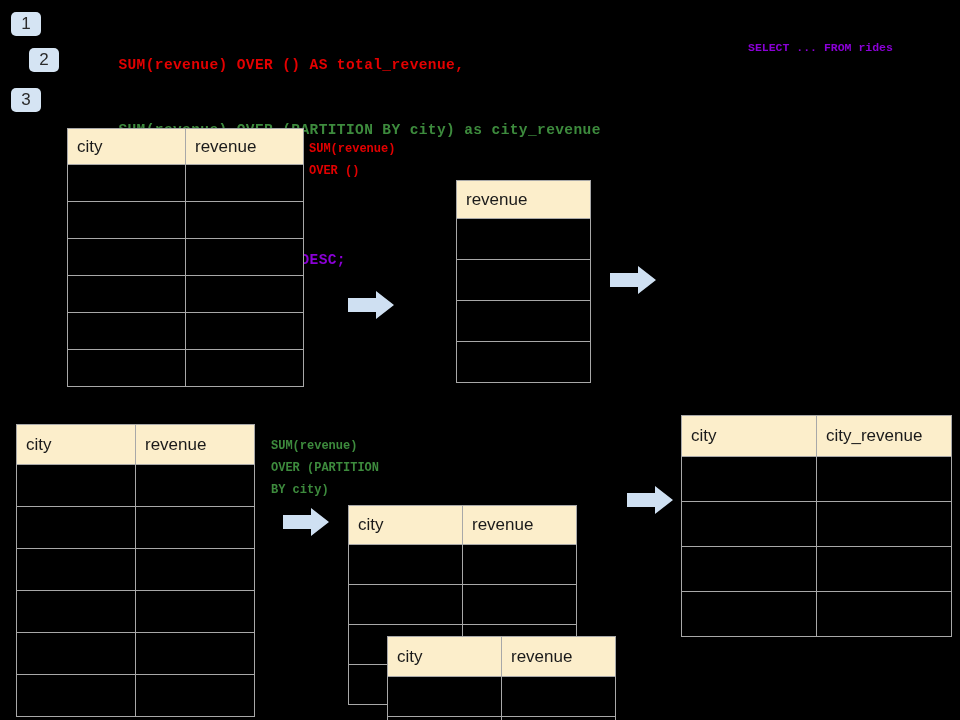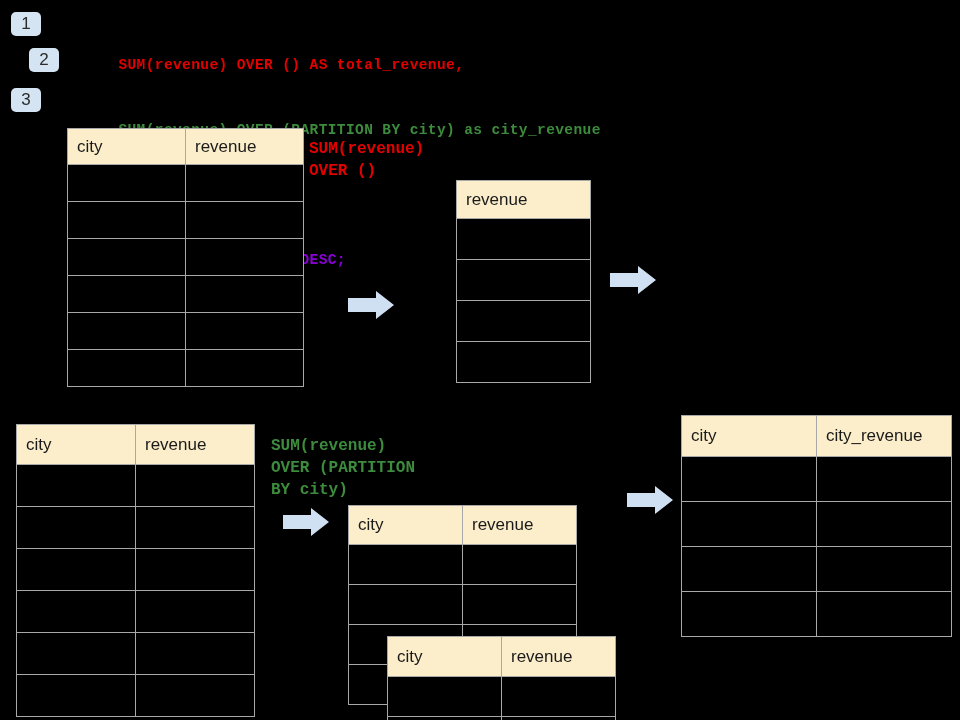--- a/index.html
+++ b/index.html
@@ -54,21 +54,21 @@
     font-weight: bold;
     color: #8b00d7;
     white-space: pre-wrap;
     width: 160px;
   }
 
   
   .annot {
     position: absolute;
     font-family: "Liberation Mono", "DejaVu Sans Mono", monospace;
-    font-size: 16px;
+    font-size: 12px;
     line-height: 22px;
     font-weight: bold;
     white-space: pre;
   }
   .annot.red   { color: #e30000; }
   .annot.green { color: #3d8b3d; }
 
   
   .tbl {
     position: absolute;
@@ -108,20 +108,21 @@
   <div class="badge" style="left:29px; top:48px;">2</div>
   <div class="badge" style="left:11px; top:88px;">3</div>
 
   <div class="code" style="left:82px; top:12px;">
     <div class="code-line c-red">    SUM(revenue) OVER () AS total_revenue,</div>
     <div class="code-line c-green">    SUM(revenue) OVER (PARTITION BY city) as city_revenue</div>
     <div class="code-line c-purple">  FROM rides</div>
     <div class="code-line c-purple">  ORDER by city_revenue DESC;</div>
   </div>
 
+  <div class="side-note" style="left:748px; top:38px;">SELECT ... FROM rides</div>
 
   <div class="annot red" style="left:309px; top:138px;">SUM(revenue)
 OVER ()</div>
 
   <div class="annot green" style="left:271px; top:435px;">SUM(revenue)
 OVER (PARTITION
 BY city)</div>
 
   <table class="tbl" style="left:67px; top:128px; width:236px;">
     <colgroup>

